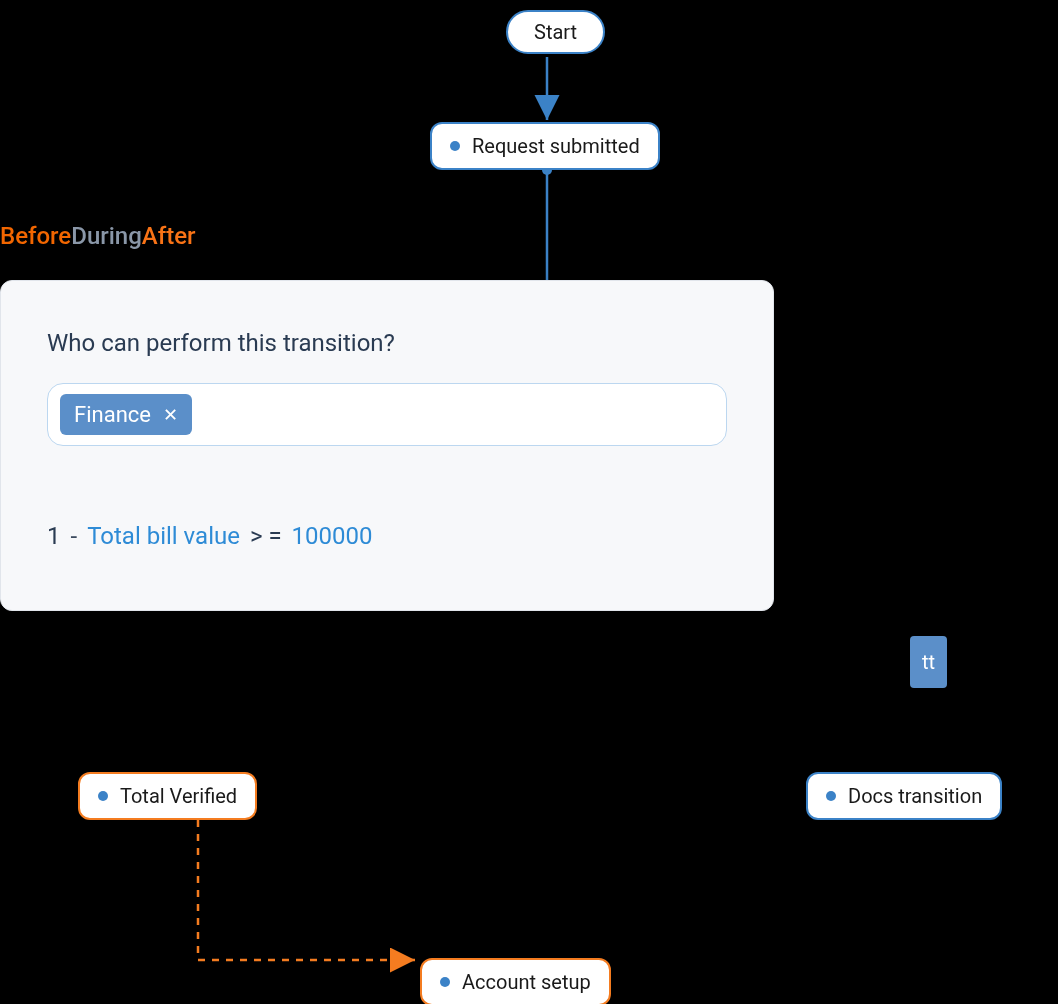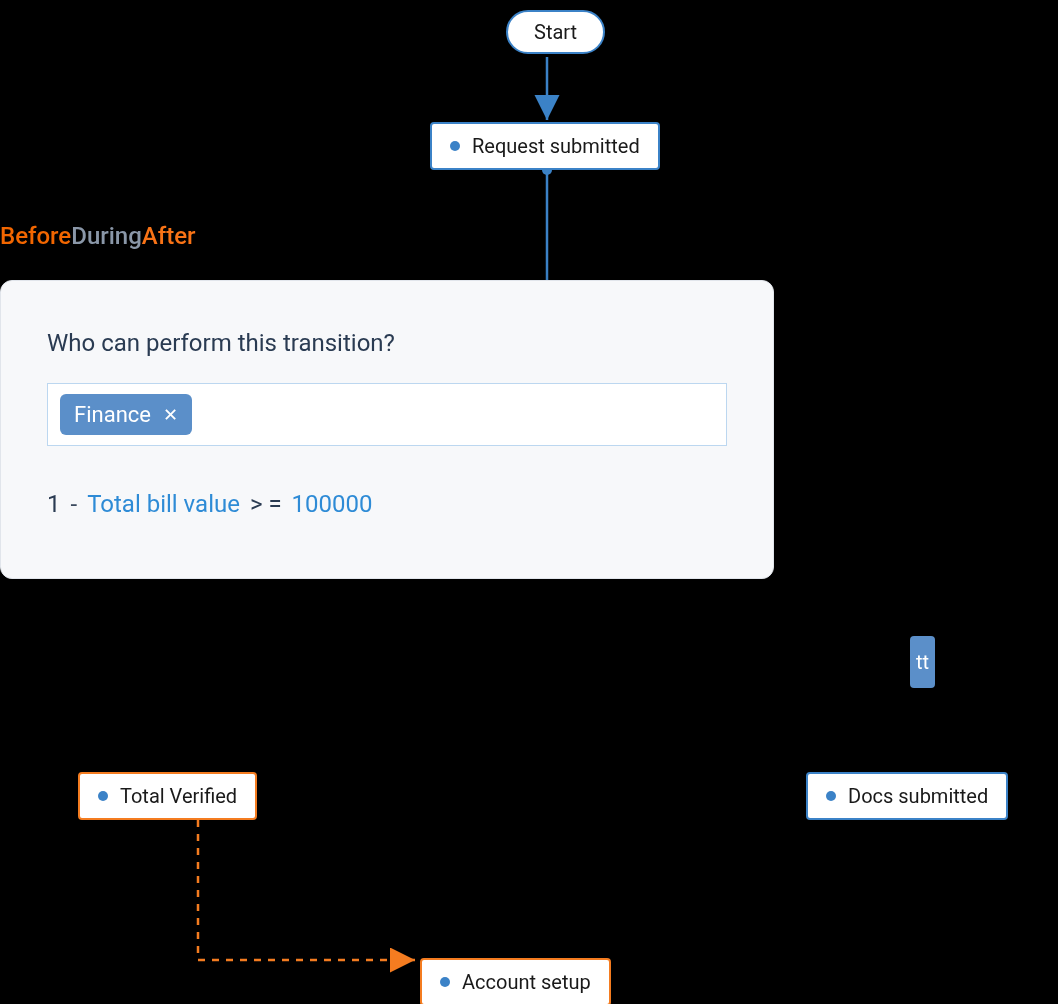--- a/index.html
+++ b/index.html
@@ -7,21 +7,21 @@
     width: 1058px;
     height: 1004px;
     font-family: -apple-system, BlinkMacSystemFont, "Segoe UI", Roboto, sans-serif;
     background: #000;
     position: relative;
     overflow: hidden;
   }
   .node {
     position: absolute;
     background: #fff;
-    border-radius: 4px;
+    border-radius: 12px;
     display: flex;
     align-items: center;
     padding: 10px 18px;
     font-size: 20px;
     color: #1a1a1a;
   }
   .node.start {
     border: 2px solid #3b82c7;
     border-radius: 24px;
     padding: 8px 26px;
@@ -61,26 +61,26 @@
   }
   .panel-title {
     font-size: 24px;
     color: #2a3b52;
     font-weight: 400;
     margin-bottom: 26px;
   }
   .tag-input {
     background: #fff;
     border: 1.5px solid #bcd7f0;
-    border-radius: 0;
+    border-radius: 16px;
     padding: 10px 12px;
     display: flex;
     align-items: center;
     min-height: 56px;
-    margin-bottom: 44px;
+    margin-bottom: 76px;
   }
   .tag {
     background: #5b8fc9;
     color: #fff;
     border-radius: 6px;
     padding: 8px 14px;
     font-size: 22px;
     display: inline-flex;
     align-items: center;
     gap: 12px;
@@ -94,21 +94,21 @@
     gap: 10px;
     margin-top: 20px;
   }
   .rule-line .link { color: #2e8bd6; }
   .rule-line .num { color: #2a3b52; }
   .rule-line .op { color: #2a3b52; }
   .partial-btn {
     position: absolute;
     background: #5b8fc9;
     color: #fff;
-    padding: 14px 6px;
+    padding: 14px 12px;
     border-radius: 4px;
     font-size: 20px;
   }
   svg.connectors {
     position: absolute;
     top: 0; left: 0;
     width: 1058px; height: 1004px;
     pointer-events: none;
   }
 </style>
@@ -169,19 +169,19 @@
   </div>
 </div>
 
 <div class="node orange" style="left:78px; top:772px;">
   <span class="dot blue"></span>
   <span>Total Verified</span>
 </div>
 
 <div class="node blue" style="left:806px; top:772px;">
   <span class="dot blue"></span>
-  <span>Docs submitted</span>
+  <span>Docs transition</span>
 </div>
 
 <div class="node orange" style="left:420px; top:938px;margin-top:20px;">
   <span class="dot blue"></span>
   <span>Account setup</span>
 </div>
 
 </body></html>

